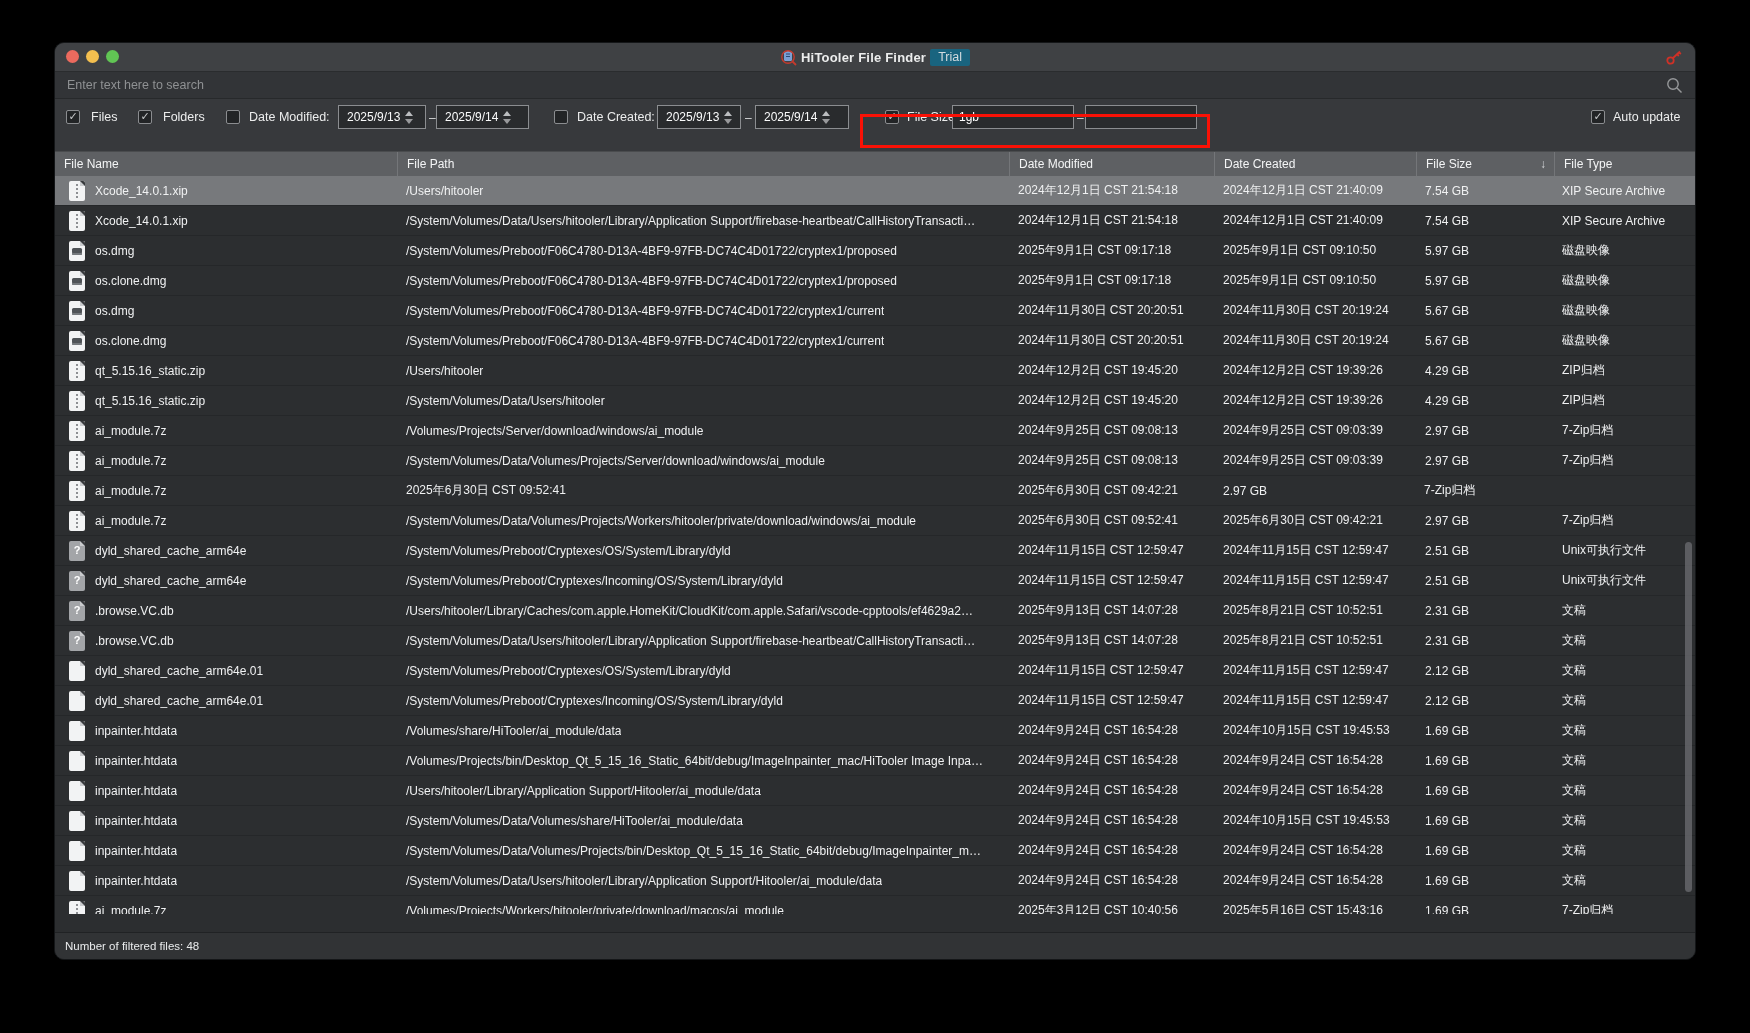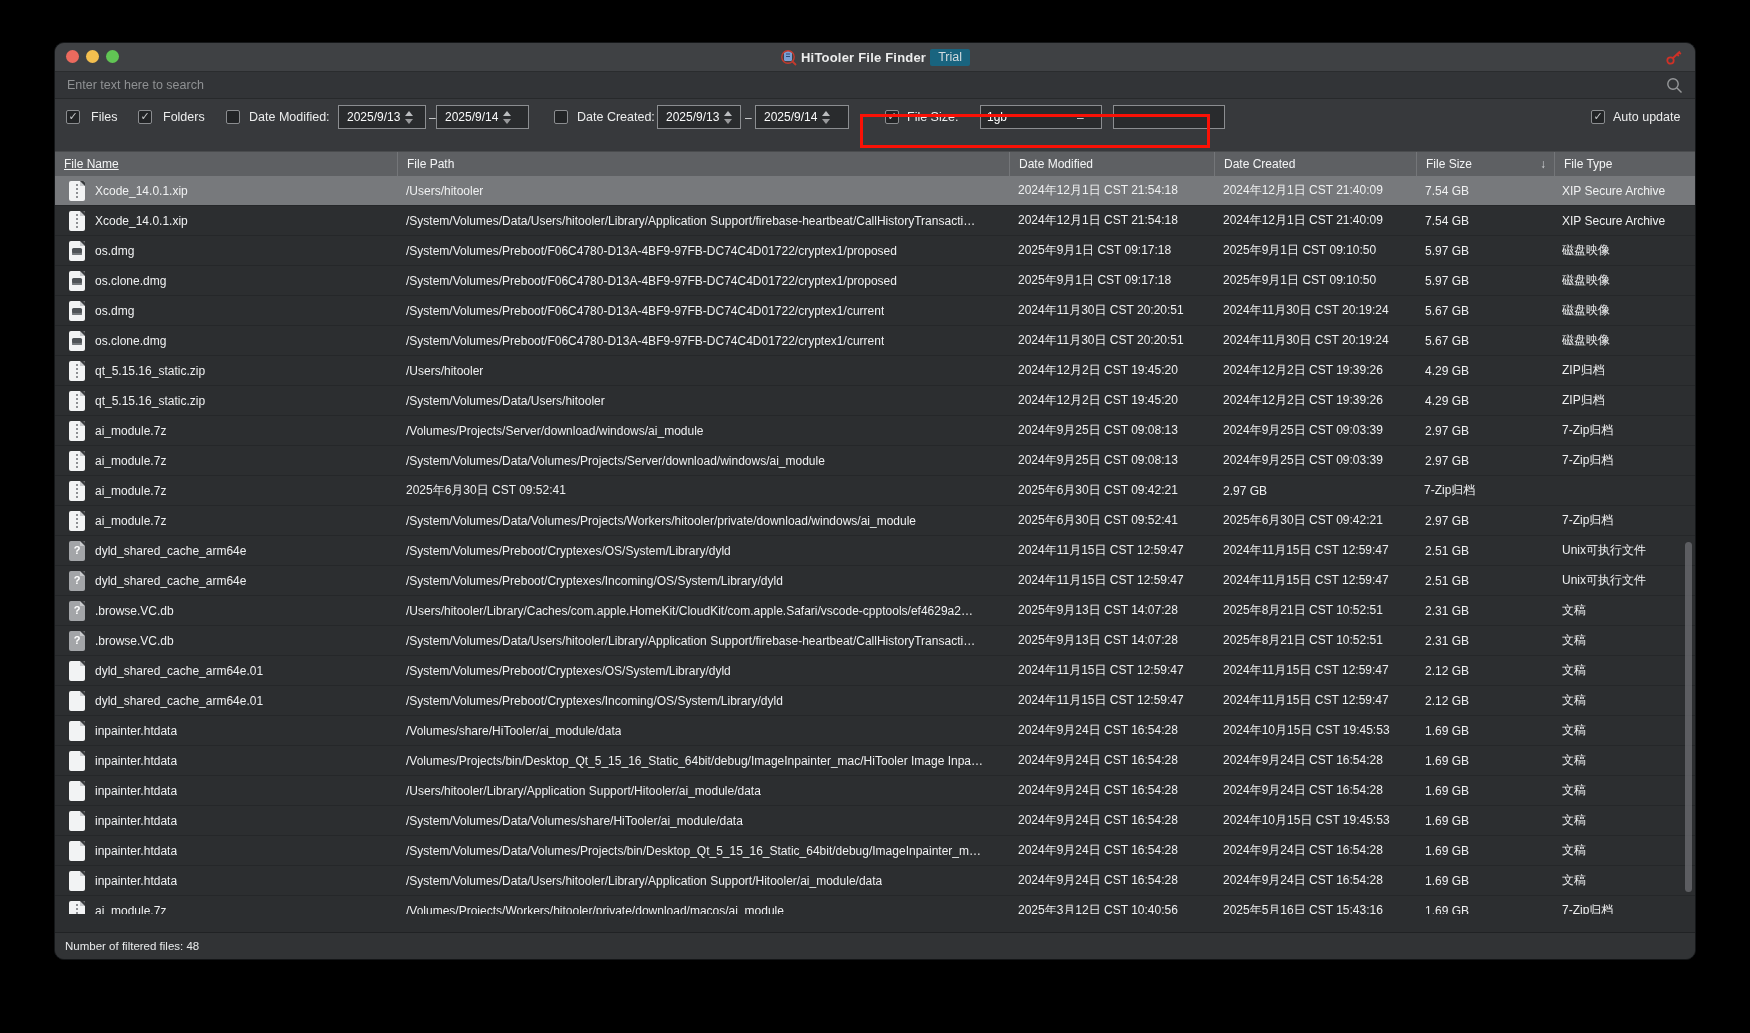--- a/index.html
+++ b/index.html
@@ -34,31 +34,31 @@
   .cb.checked::after{content:"✓";position:absolute;left:1.5px;top:-1.5px;color:#c6c8ca;font-size:11px;}
   .flabel{position:absolute;top:10px;color:#eceded;font-size:12.5px;line-height:16px;white-space:nowrap;}
   .spin,.sizeinput{position:absolute;top:6px;height:24px;box-sizing:border-box;border:1px solid #8b8d90;
       background:#292b2d;color:#fafbfb;font-size:12px;display:flex;align-items:center;}
   .spin{padding:0 20px 0 8px;}
   .spin .val{flex:1;}
   .arrows{display:flex;flex-direction:column;gap:3px;margin-left:5px;}
   .arr-up{width:0;height:0;border-left:4px solid transparent;border-right:4px solid transparent;border-bottom:5px solid #bbbdbf;}
   .arr-dn{width:0;height:0;border-left:4px solid transparent;border-right:4px solid transparent;border-top:5px solid #98999b;}
   .dash{position:absolute;top:12px;color:#d8dadb;font-size:12px;}
-  .sizeinput{padding:4px 6px;color:#fff;outline:none;display:block;line-height:22px;margin-left:28px;}
+  .sizeinput{padding:4px 6px;color:#fff;outline:none;display:block;line-height:22px;}
   input.sizeinput{font-family:inherit;}
   .redbox{position:absolute;left:805px;top:15px;width:350px;height:34px;box-sizing:border-box;
           border:3px solid #fa1106;z-index:6;pointer-events:none;}
 
   
   .grid{display:grid;grid-template-columns:342px 612px 205px 202px 138px 1fr;}
   .thead{height:24px;flex:none;background:#5e6063;border-top:1px solid #4a4c4e;}
   .th{display:flex;align-items:center;color:#f4f5f6;font-size:12px;padding-left:9px;overflow:hidden;
       white-space:nowrap;border-left:1px solid rgba(255,255,255,.14);box-sizing:border-box;}
-  .th:first-child{border-left:none;text-decoration:underline;}
+  .th:first-child{border-left:none;}
   .th.size{justify-content:space-between;padding-right:8px;}
   .sortarrow{color:#d3d5d7;font-size:12px;}
   .tbody{flex:1;overflow:hidden;background:#2c2e30;position:relative;}
   .tr{height:30px;box-sizing:border-box;border-bottom:1px solid #252729;background:#2c2e30;}
   .tr.sel{background:#77797c;}
   .td{display:flex;align-items:center;color:#f0f1f2;font-size:12px;padding-left:9px;
       white-space:nowrap;overflow:hidden;box-sizing:border-box;}
   .td span{overflow:hidden;text-overflow:ellipsis;white-space:nowrap;}
   .td.name{padding-left:14px;gap:10px;}
   .td.type{padding-left:8px;}

